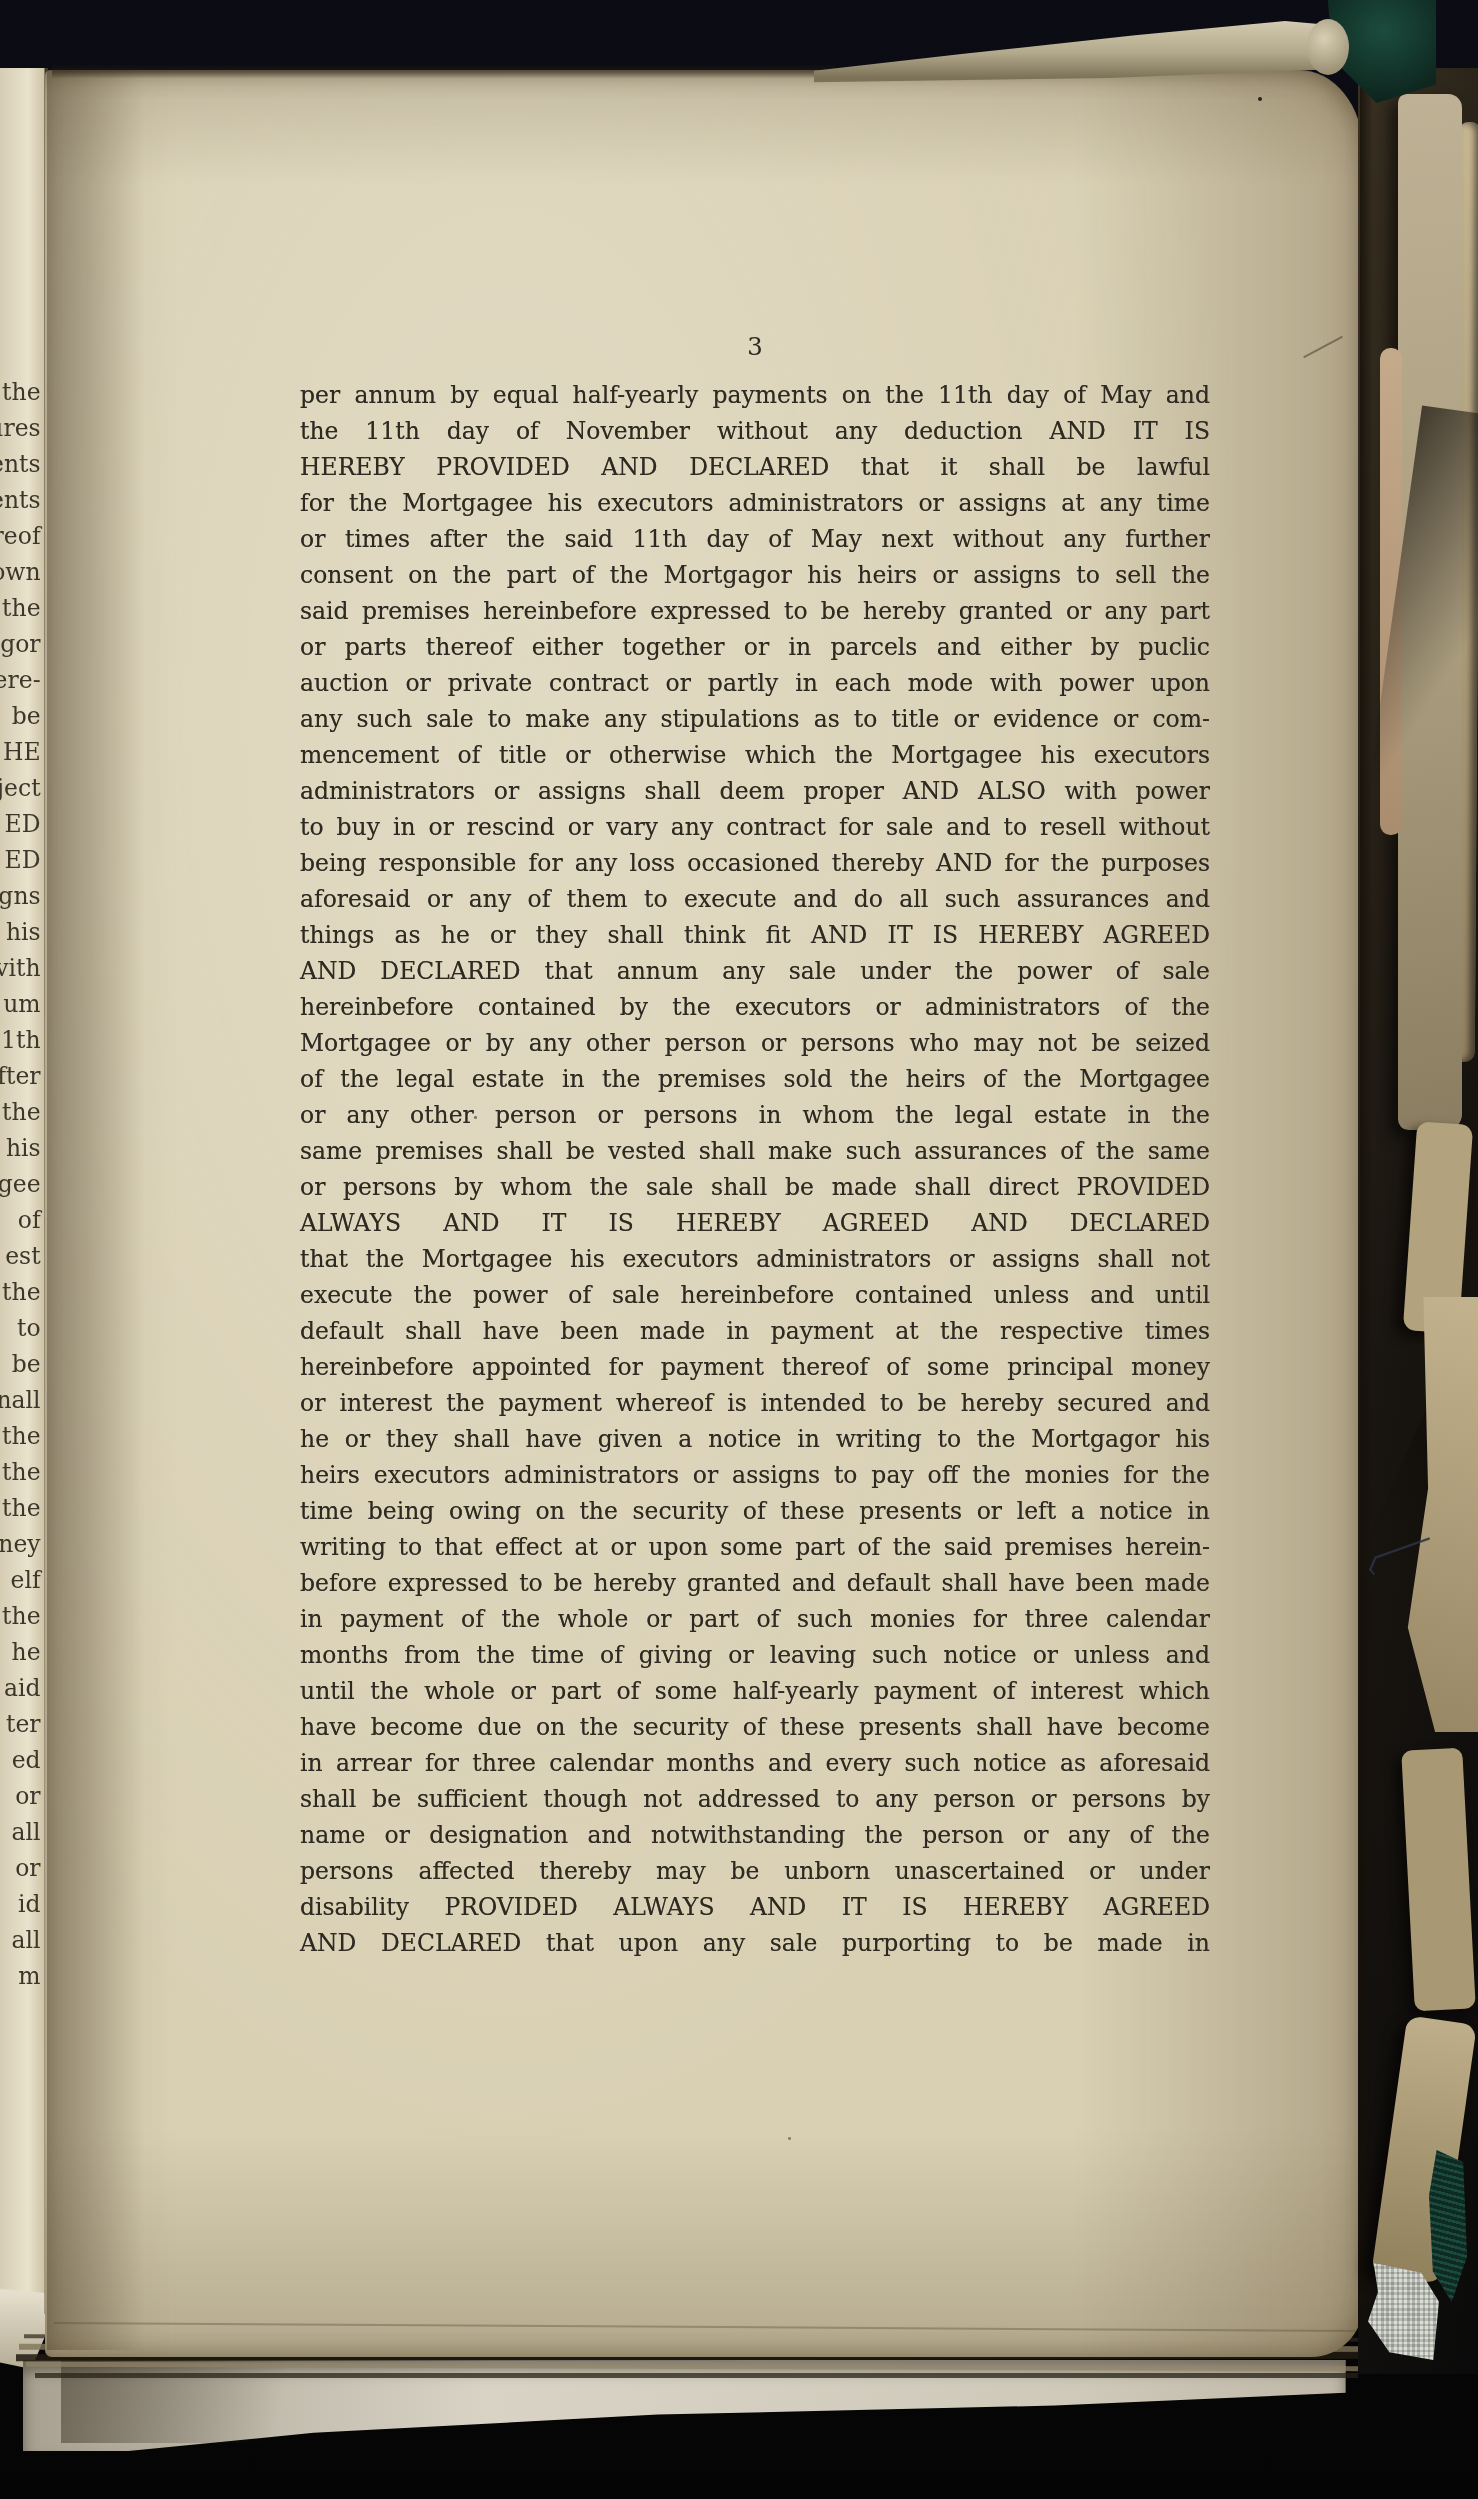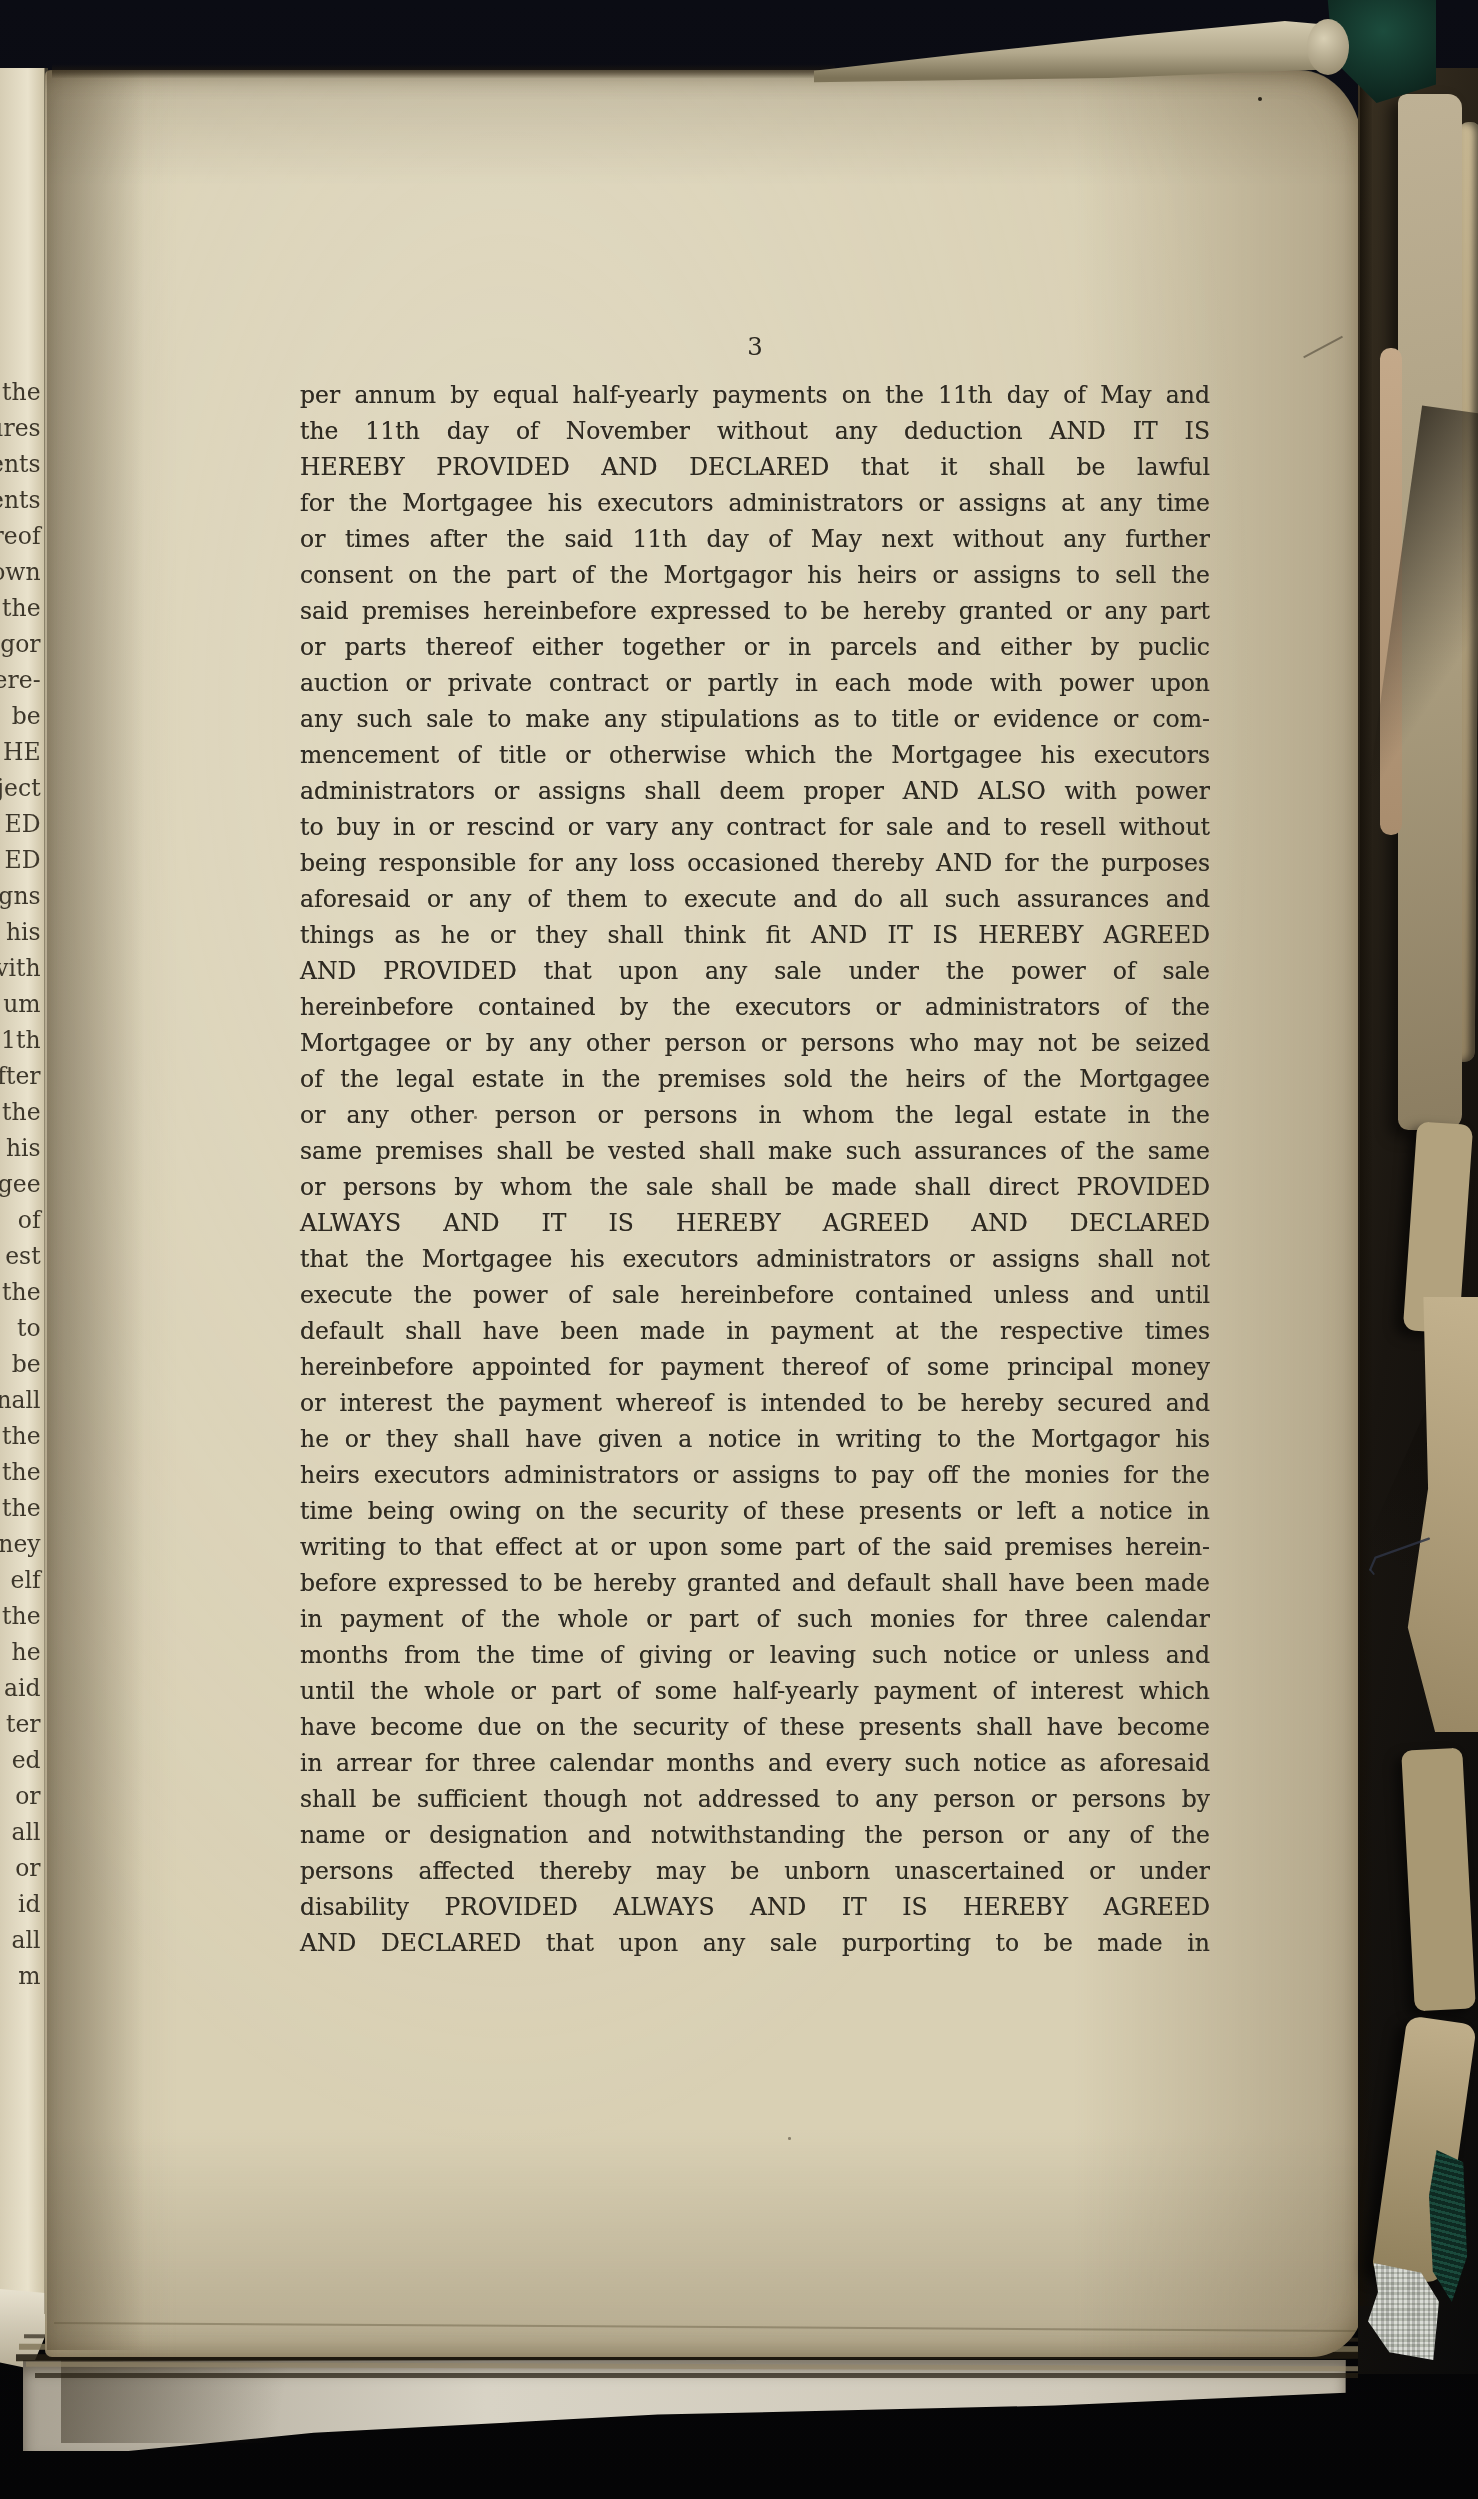--- a/index.html
+++ b/index.html
@@ -188,21 +188,21 @@
         <div class="line">said premises hereinbefore expressed to be hereby granted or any part</div>
         <div class="line">or parts thereof either together or in parcels and either by puclic</div>
         <div class="line">auction or private contract or partly in each mode with power upon</div>
         <div class="line">any such sale to make any stipulations as to title or evidence or com-</div>
         <div class="line">mencement of title or otherwise which the Mortgagee his executors</div>
         <div class="line">administrators or assigns shall deem proper AND ALSO with power</div>
         <div class="line">to buy in or rescind or vary any contract for sale and to resell without</div>
         <div class="line">being responsible for any loss occasioned thereby AND for the purposes</div>
         <div class="line">aforesaid or any of them to execute and do all such assurances and</div>
         <div class="line">things as he or they shall think fit AND IT IS HEREBY AGREED</div>
-        <div class="line">AND PROVIDED that upon any sale under the power of sale</div>
+        <div class="line">AND DECLARED that annum any sale under the power of sale</div>
         <div class="line">hereinbefore contained by the executors or administrators of the</div>
         <div class="line">Mortgagee or by any other person or persons who may not be seized</div>
         <div class="line">of the legal estate in the premises sold the heirs of the Mortgagee</div>
         <div class="line">or any other person or persons in whom the legal estate in the</div>
         <div class="line">same premises shall be vested shall make such assurances of the same</div>
         <div class="line">or persons by whom the sale shall be made shall direct PROVIDED</div>
         <div class="line">ALWAYS AND IT IS HEREBY AGREED AND DECLARED</div>
         <div class="line">that the Mortgagee his executors administrators or assigns shall not</div>
         <div class="line">execute the power of sale hereinbefore contained unless and until</div>
         <div class="line">default shall have been made in payment at the respective times</div>

